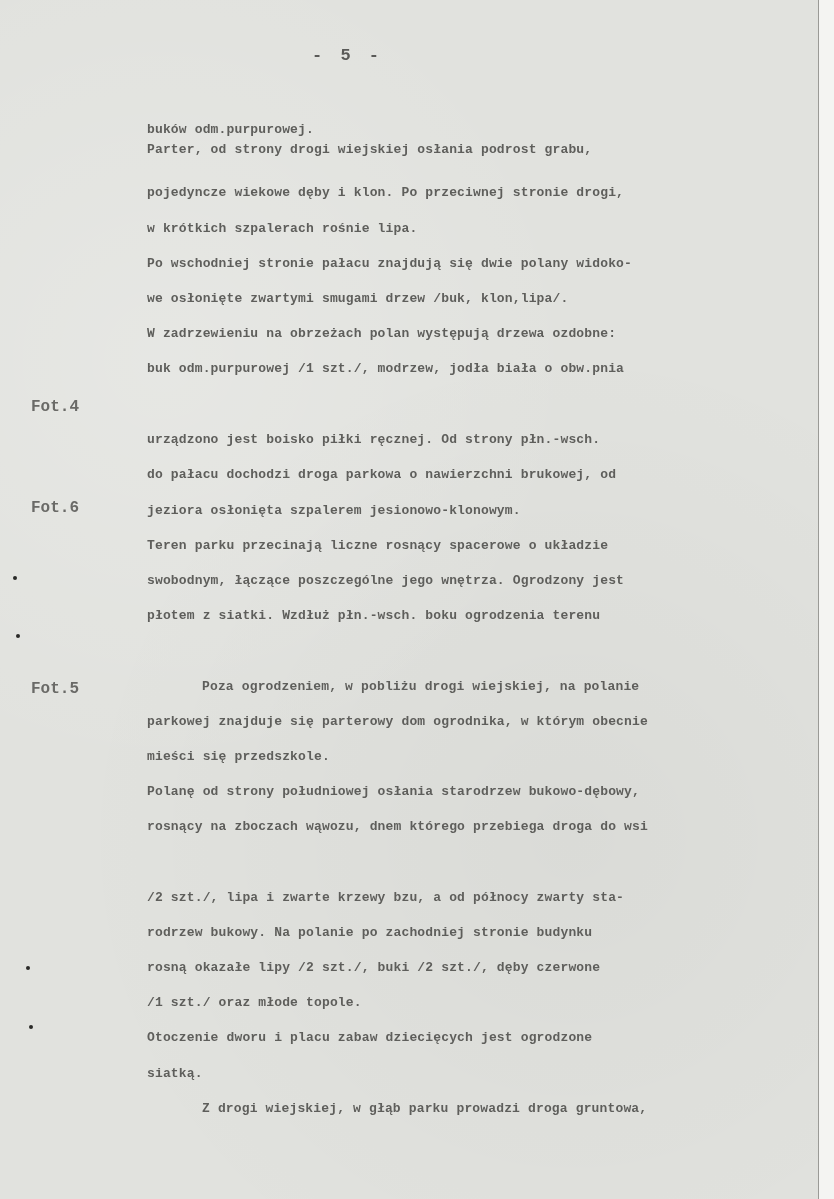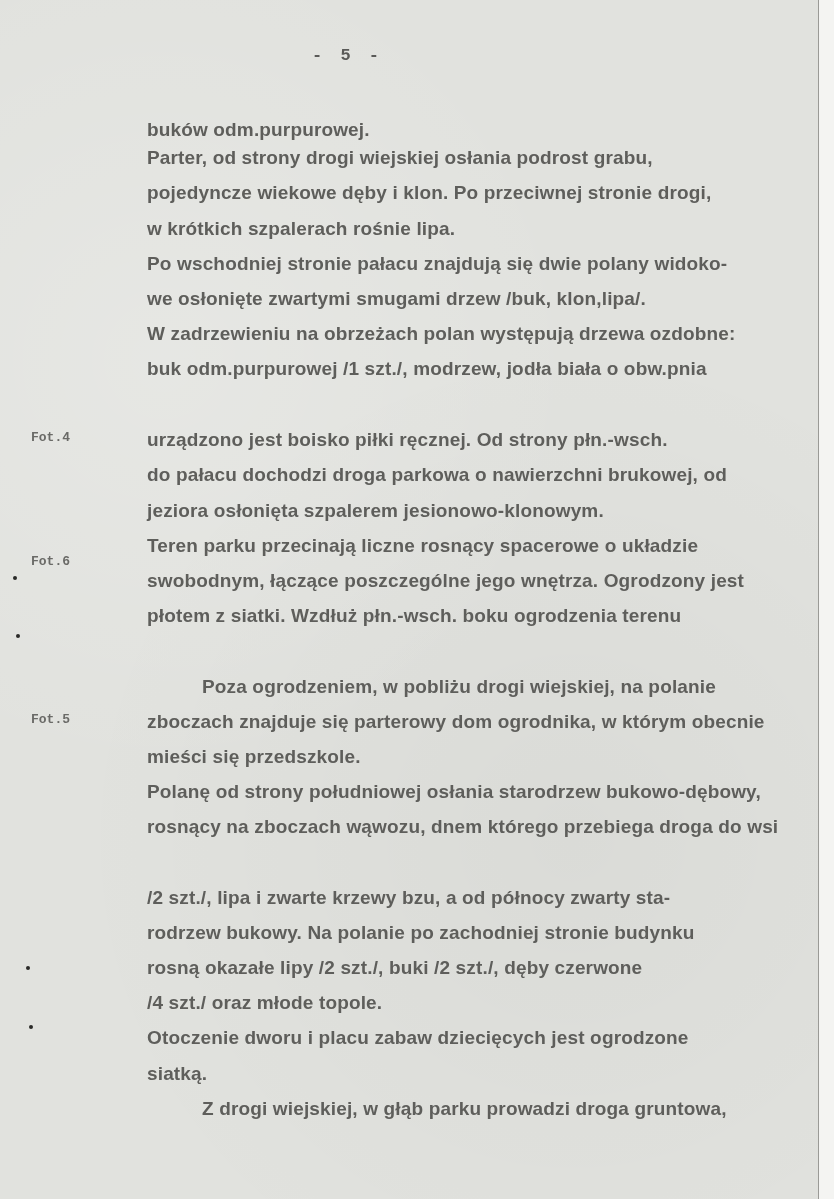--- a/index.html
+++ b/index.html
@@ -28,80 +28,79 @@
       left: 312px;
       font-family: "Liberation Mono", "DejaVu Sans Mono", monospace;
       font-size: 17px;
       font-weight: bold;
       color: #5a5a58;
       letter-spacing: 4px;
     }
     .line {
       position: absolute;
       left: 147px;
-      font-family: Liberation Sans, sans-serif;
-      font-size: 19px;
+      font-family: Liberation Mono, monospace;
+      font-size: 13px;
       font-weight: bold;
       color: #5e5e5b;
       white-space: pre;
       letter-spacing: 0.15px;
       line-height: 16px;
     }
     .margin-note {
       position: absolute;
       left: 31px;
       font-family: "Liberation Mono", "DejaVu Sans Mono", monospace;
-      font-size: 13px;
+      font-size: 16px;
       font-weight: bold;
       color: #6a6a67;
       white-space: pre;
-      margin-top: 32px;
     }
     .dot {
       position: absolute;
       width: 4px;
       height: 4px;
       border-radius: 50%;
       background: #2a2a28;
     }
   </style>
 </head>
 <body>
 
 <div class="page">
   <div class="page-number">- 5 -</div>
 
   <div class="line" style="top:122px">buków odm.purpurowej.</div>
-  <div class="line" style="top:150px">Parter, od strony drogi wiejskiej osłania podrost grabu,</div>
+  <div class="line" style="top:142px">Parter, od strony drogi wiejskiej osłania podrost grabu,</div>
   <div class="line" style="top:221px">w krótkich szpalerach rośnie lipa.</div>
   <div class="line" style="top:185px">pojedyncze wiekowe dęby i klon. Po przeciwnej stronie drogi,</div>
   <div class="line" style="top:256px">Po wschodniej stronie pałacu znajdują się dwie polany widoko-</div>
   <div class="line" style="top:291px">we osłonięte zwartymi smugami drzew /buk, klon,lipa/.</div>
   <div class="line" style="top:326px">W zadrzewieniu na obrzeżach polan występują drzewa ozdobne:</div>
   <div class="line" style="top:361px">buk odm.purpurowej /1 szt./, modrzew, jodła biała o obw.pnia</div>
   <div class="line" style="top:467px">do pałacu dochodzi droga parkowa o nawierzchni brukowej, od</div>
   <div class="line" style="top:432px">urządzono jest boisko piłki ręcznej. Od strony płn.-wsch.</div>
   <div class="line" style="top:503px">jeziora osłonięta szpalerem jesionowo-klonowym.</div>
   <div class="line" style="top:538px">Teren parku przecinają liczne rosnący spacerowe o układzie</div>
   <div class="line" style="top:573px">swobodnym, łączące poszczególne jego wnętrza. Ogrodzony jest</div>
   <div class="line" style="top:608px">płotem z siatki. Wzdłuż płn.-wsch. boku ogrodzenia terenu</div>
   <div class="line" style="top:679px; left:202px">Poza ogrodzeniem, w pobliżu drogi wiejskiej, na polanie</div>
-  <div class="line" style="top:714px">zboczach znajduje się parterowy dom ogrodnika, w którym obecnie</div>
+  <div class="line" style="top:714px">parkowej znajduje się parterowy dom ogrodnika, w którym obecnie</div>
   <div class="line" style="top:749px">mieści się przedszkole.</div>
   <div class="line" style="top:819px">rosnący na zboczach wąwozu, dnem którego przebiega droga do wsi</div>
   <div class="line" style="top:784px">Polanę od strony południowej osłania starodrzew bukowo-dębowy,</div>
   <div class="line" style="top:890px">/2 szt./, lipa i zwarte krzewy bzu, a od północy zwarty sta-</div>
   <div class="line" style="top:925px">rodrzew bukowy. Na polanie po zachodniej stronie budynku</div>
   <div class="line" style="top:960px">rosną okazałe lipy /2 szt./, buki /2 szt./, dęby czerwone</div>
-  <div class="line" style="top:995px">/4 szt./ oraz młode topole.</div>
+  <div class="line" style="top:995px">/1 szt./ oraz młode topole.</div>
   <div class="line" style="top:1030px">Otoczenie dworu i placu zabaw dziecięcych jest ogrodzone</div>
   <div class="line" style="top:1066px">siatką.</div>
   <div class="line" style="top:1101px; left:202px">Z drogi wiejskiej, w głąb parku prowadzi droga gruntowa,</div>
 
   <div class="margin-note" style="top:398px">Fot.4</div>
-  <div class="margin-note" style="top:522px">Fot.6</div>
+  <div class="margin-note" style="top:499px">Fot.6</div>
   <div class="margin-note" style="top:680px">Fot.5</div>
 
   <div class="dot" style="left:13px; top:576px"></div>
   <div class="dot" style="left:16px; top:634px"></div>
   <div class="dot" style="left:26px; top:966px"></div>
   <div class="dot" style="left:29px; top:1025px"></div>
 </div>
 
 </body></html>

